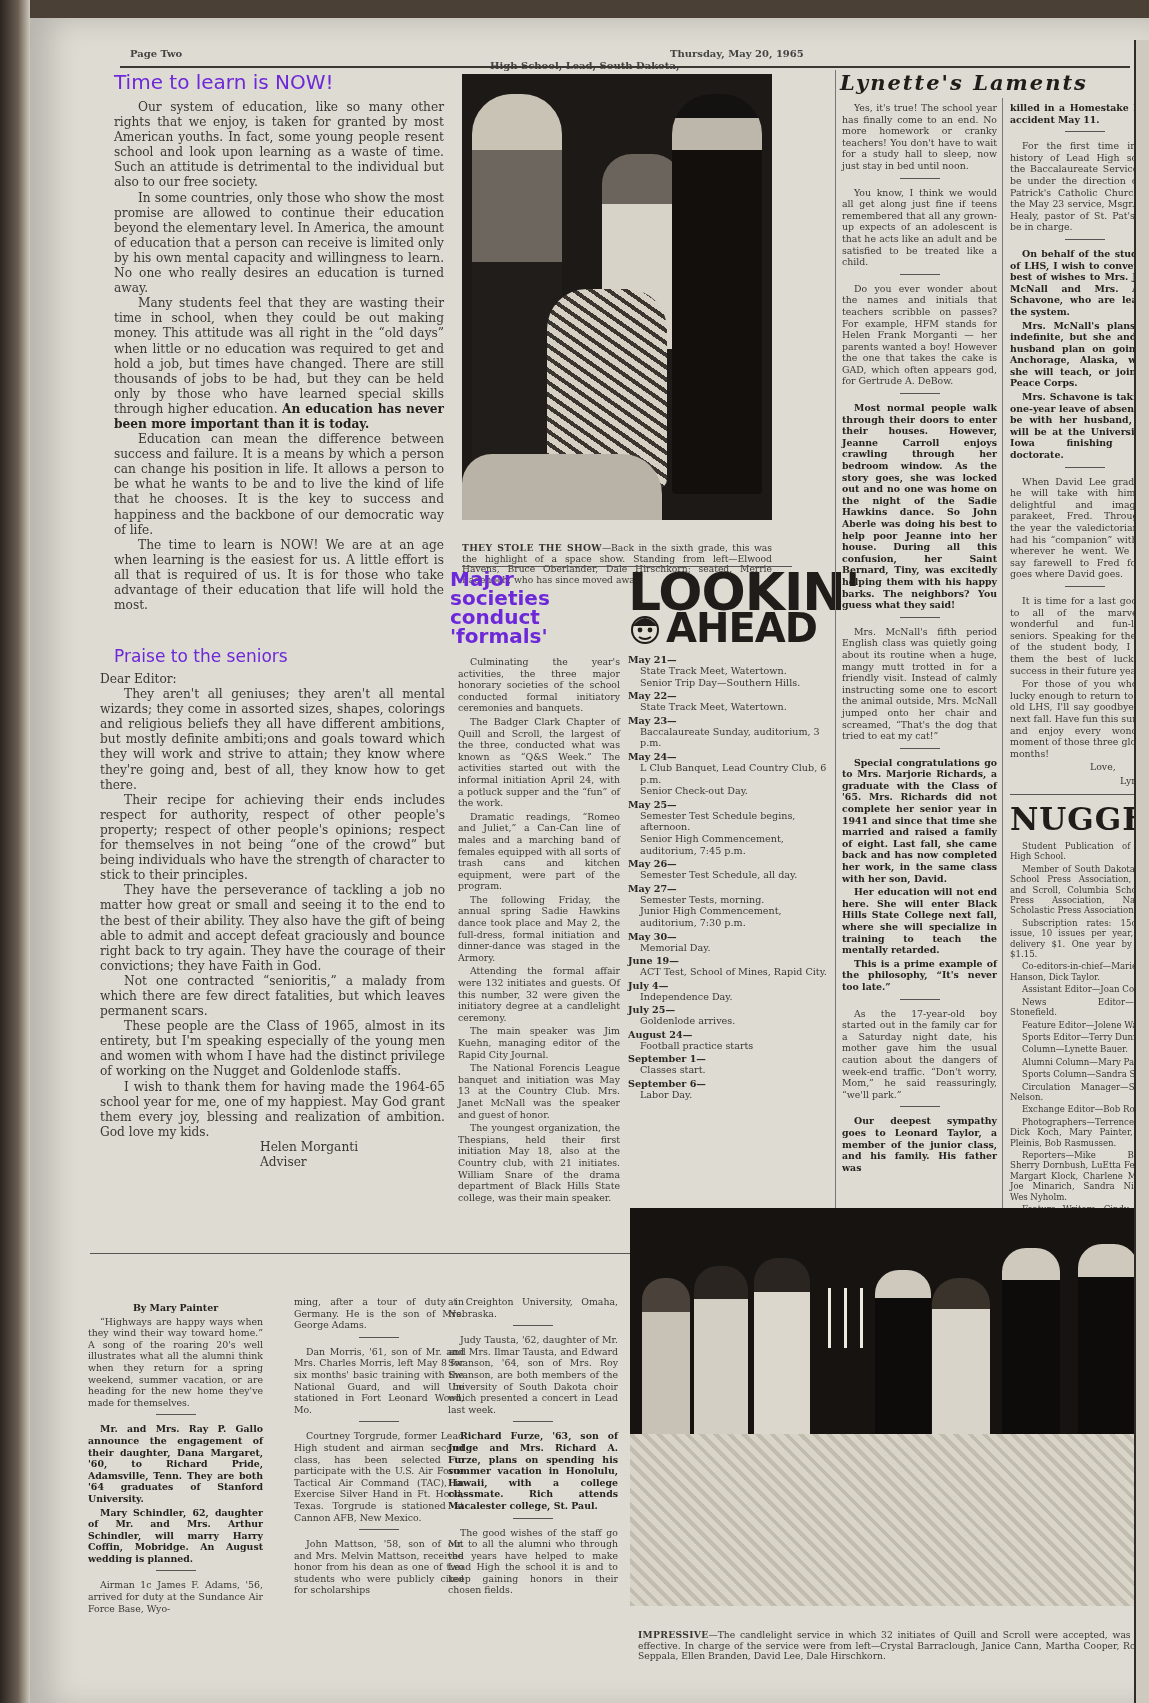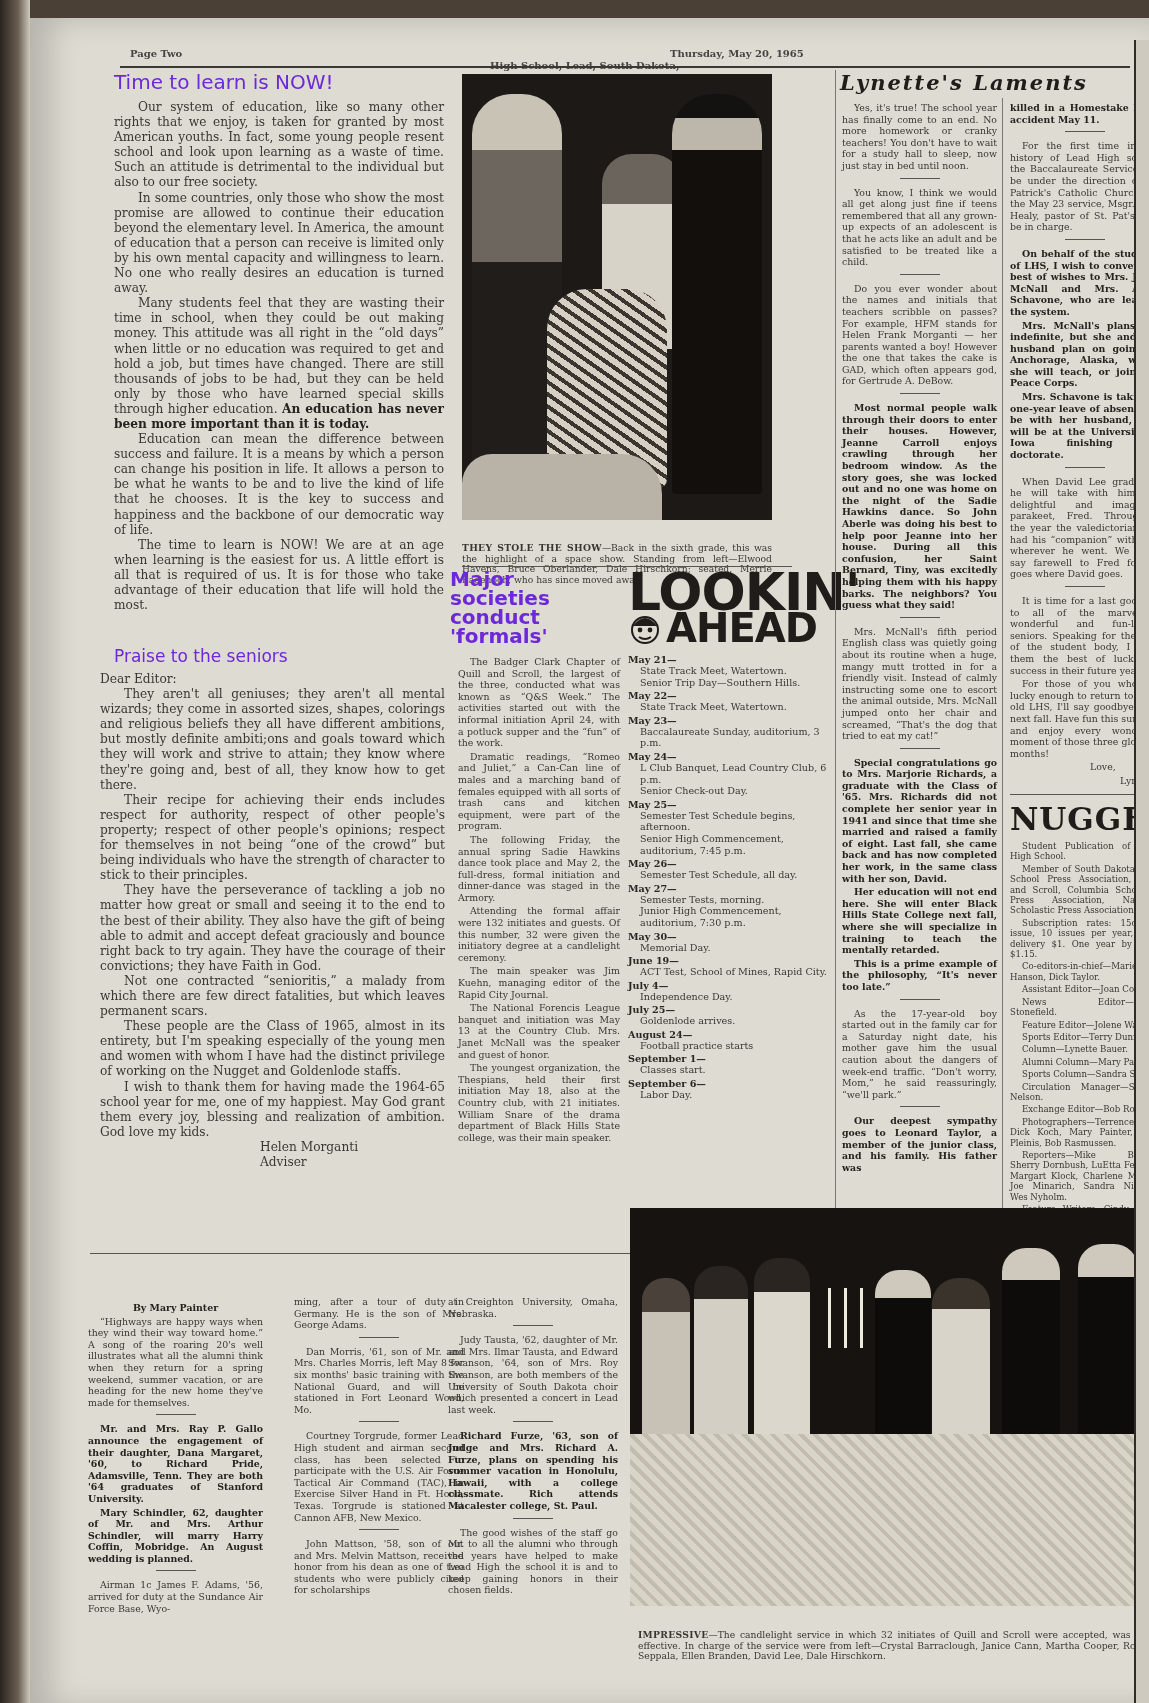--- a/index.html
+++ b/index.html
@@ -107,20 +107,21 @@
     <b>THEY STOLE THE SHOW</b><span>—Back in the sixth grade, this was the highlight of a space show. Standing from left—Elwood Havens, Bruce Oberlander, Dale Hirschkorn; seated, Merrie Badenoch, who has since moved away.</span>
   </div>
   <div class="thin" style="left:432px; top:548px; width:330px;"></div>
 
   <div class="abs" style="left:420px; top:552px; width:170px;">
     <div class="head-sans" style="font-size:20px; line-height:19px; font-weight:bold;">
       <div>Major societies</div>
       <div>conduct 'formals'</div>
     </div>
     <div class="small-text" style="margin-top:10px; padding-left:8px;">
+      <p>Culminating the year's activities, the three major honorary societies of the school conducted formal initiatory ceremonies and banquets.</p>
       <p>The Badger Clark Chapter of Quill and Scroll, the largest of the three, conducted what was known as “Q&amp;S Week.” The activities started out with the informal initiation April 24, with a potluck supper and the “fun” of the work.</p>
       <p>Dramatic readings, “Romeo and Juliet,” a Can-Can line of males and a marching band of females equipped with all sorts of trash cans and kitchen equipment, were part of the program.</p>
       <p>The following Friday, the annual spring Sadie Hawkins dance took place and May 2, the full-dress, formal initiation and dinner-dance was staged in the Armory.</p>
       <p>Attending the formal affair were 132 initiates and guests. Of this number, 32 were given the initiatory degree at a candlelight ceremony.</p>
       <p>The main speaker was Jim Kuehn, managing editor of the Rapid City Journal.</p>
       <p>The National Forencis League banquet and initiation was May 13 at the Country Club. Mrs. Janet McNall was the speaker and guest of honor.</p>
       <p>The youngest organization, the Thespians, held their first initiation May 18, also at the Country club, with 21 initiates. William Snare of the drama department of Black Hills State college, was their main speaker.</p>
     </div>
   </div>
 

